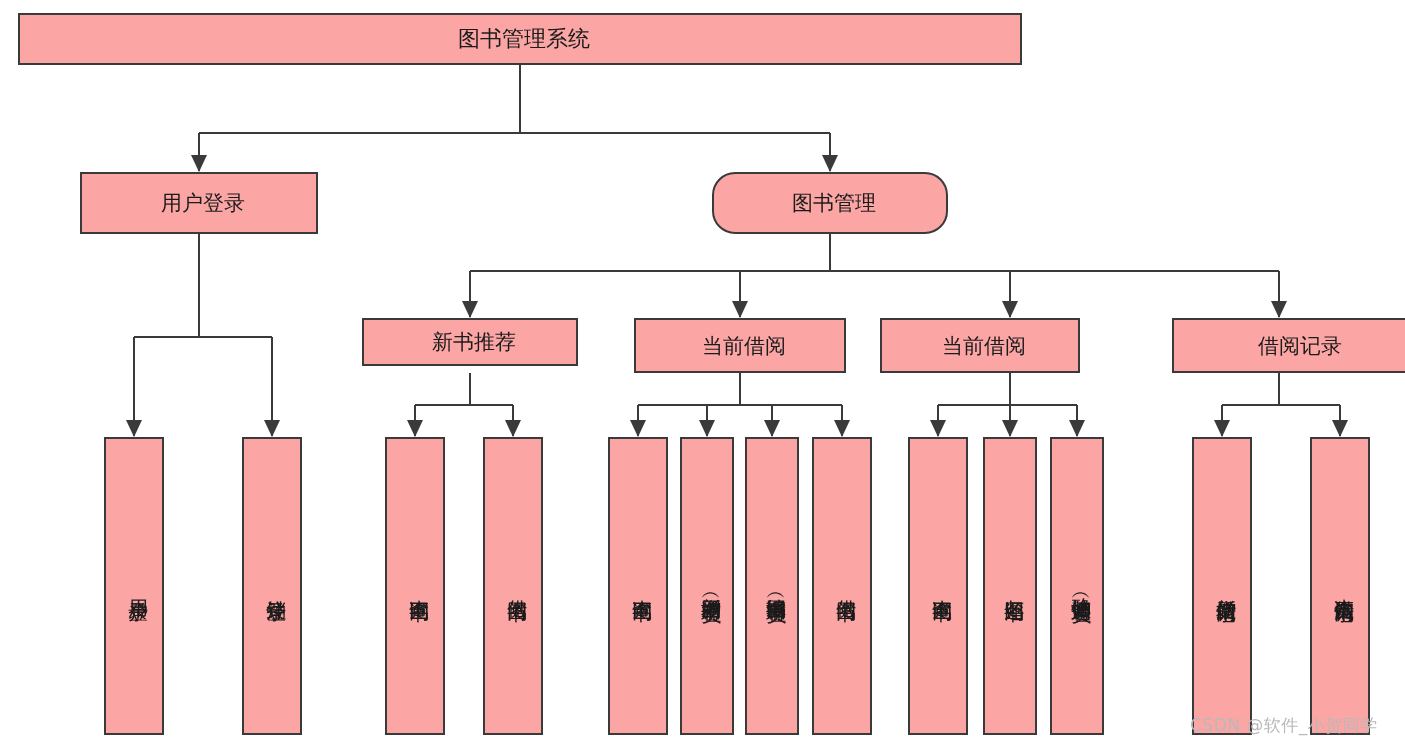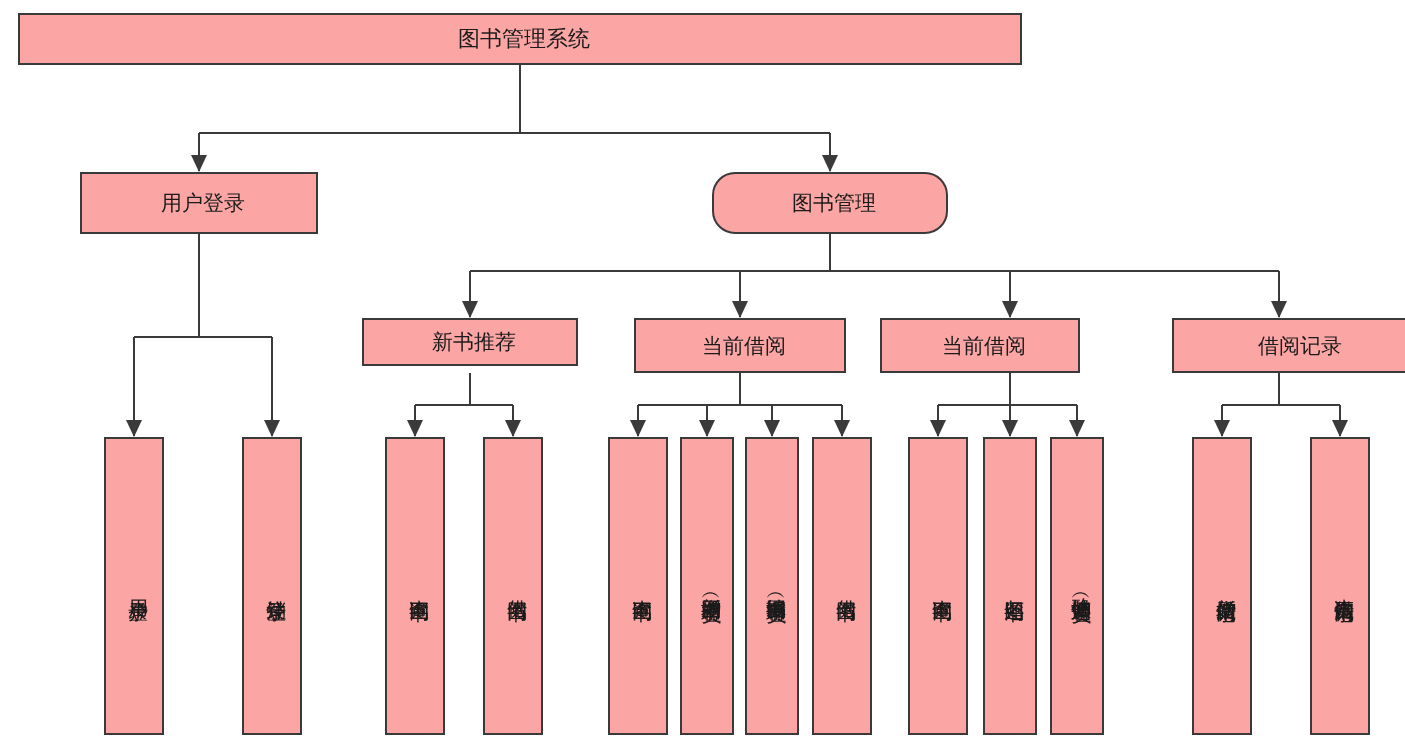--- a/index.html
+++ b/index.html
@@ -171,13 +171,14 @@
       <div class="node leaf vertical" style="left: 1050px; top: 437px; width: 54px; height: 298px; border-color: rgb(58, 58, 58); color: rgb(27, 27, 27);">
         <span class="node-label">确认归还（管理员）</span>
       </div>
       <div class="node leaf vertical" style="left: 1192px; top: 437px; width: 60px; height: 298px; border-color: rgb(58, 58, 58); color: rgb(27, 27, 27);">
         <span class="node-label">新增借阅记录</span>
       </div>
       <div class="node leaf vertical" style="left: 1310px; top: 437px; width: 60px; height: 298px; border-color: rgb(58, 58, 58); color: rgb(27, 27, 27);">
         <span class="node-label">查询借阅记录</span>
       </div>
     </div>
+  <div class="watermark" style="left: 1190px; top: 714px; color: rgb(185, 185, 185);">CSDN @软件_小贺同学</div>
 </div>
 
 </body></html>

